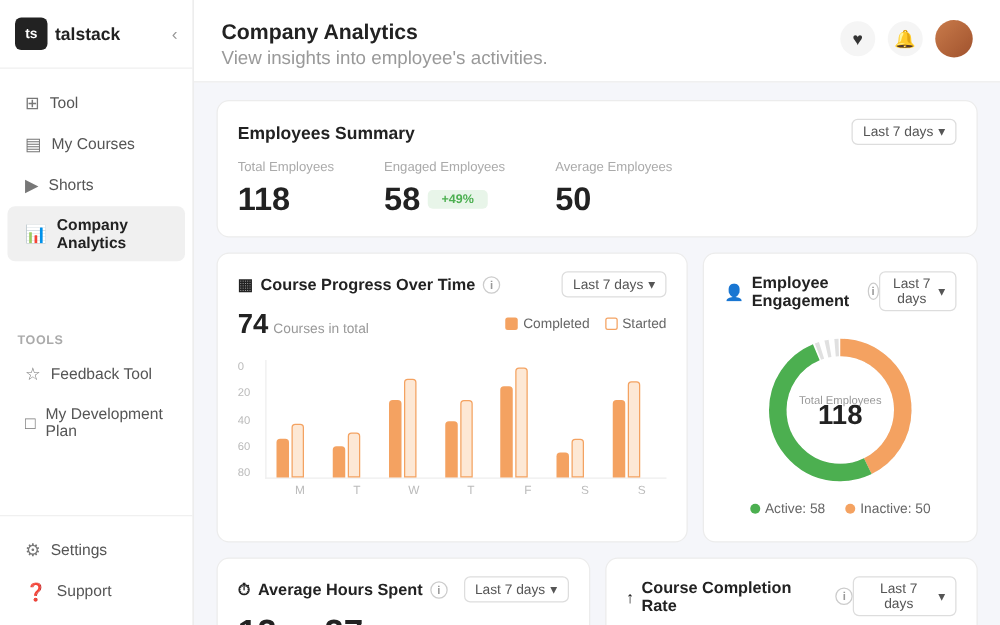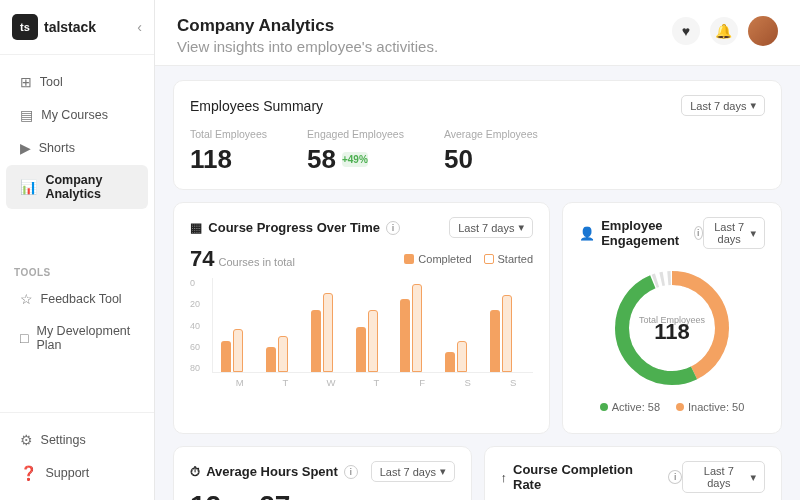--- a/index.html
+++ b/index.html
@@ -27,26 +27,26 @@
     .page-subtitle { font-size: 15px; color: #999; margin-top: 2px; }
     .header-icons { display: flex; align-items: center; gap: 10px; }
     .header-icon { width: 28px; height: 28px; border-radius: 50%; background: #f5f5f5; display: flex; align-items: center; justify-content: center; cursor: pointer; font-size: 14px; }
     .avatar { width: 30px; height: 30px; border-radius: 50%; background: linear-gradient(135deg, #c97b4b, #a0522d); }
 
     
     .content { padding: 14px 18px; display: flex; flex-direction: column; gap: 12px; }
 
     
     .card { background: #fff; border-radius: 10px; border: 1px solid #ececec; padding: 14px 16px; }
-    .summary-title { font-size: 14px; font-weight: 400; color: #222; }
+    .summary-title { font-size: 14px; font-weight: 700; color: #222; }
     .summary-stats { display: flex; gap: 40px; }
     .stat-item {}
     .stat-label { font-size: 10.5px; color: #aaa; margin-bottom: 4px; }
     .stat-value { font-size: 26px; font-weight: 700; color: #222; display: flex; align-items: center; gap: 6px; }
-    .stat-badge { font-size: 10px; background: #e8f5e9; color: #4caf50; padding: 2px 0; border-radius: 4px; font-weight: 600; }
+    .stat-badge { font-size: 10px; background: #e8f5e9; color: #4caf50; padding: 2px 11px; border-radius: 4px; font-weight: 600; }
     .dropdown-btn { font-size: 11px; color: #555; border: 1px solid #ddd; border-radius: 5px; padding: 3px 8px; cursor: pointer; background: #fff; display: flex; align-items: center; gap: 4px; }
 
     
     .two-col { display: flex; gap: 12px; }
     .two-col .card { flex: 1; }
 
     
     .section-header { display: flex; justify-content: space-between; align-items: center; margin-bottom: 8px; }
     .section-title { font-size: 13px; font-weight: 700; color: #222; display: flex; align-items: center; gap: 6px; }
     .info-icon { width: 14px; height: 14px; border-radius: 50%; border: 1px solid #ccc; display: inline-flex; align-items: center; justify-content: center; font-size: 9px; color: #999; }
@@ -188,21 +188,21 @@
           <div class="section-title">
             <span>▦</span>
             <span>Course Progress Over Time</span>
             <span class="info-icon">i</span>
           </div>
           <button class="dropdown-btn">
             <span>Last 7 days</span>
             <span>▾</span>
           </button>
         </div>
-        <div style="display:flex; justify-content:space-between; align-items:center; margin-bottom:6px;text-align:right;">
+        <div style="display:flex; justify-content:space-between; align-items:center; margin-bottom:16px;text-align:right;">
           <div style="display:flex;align-items:baseline;gap:4px;">
             <span class="chart-number">74</span>
             <span class="chart-number-label">Courses in total</span>
           </div>
           <div class="legend">
             <div class="legend-item">
               <div class="legend-dot" style="background:#f4a261;"></div>
               <span>Completed</span>
             </div>
             <div class="legend-item">

